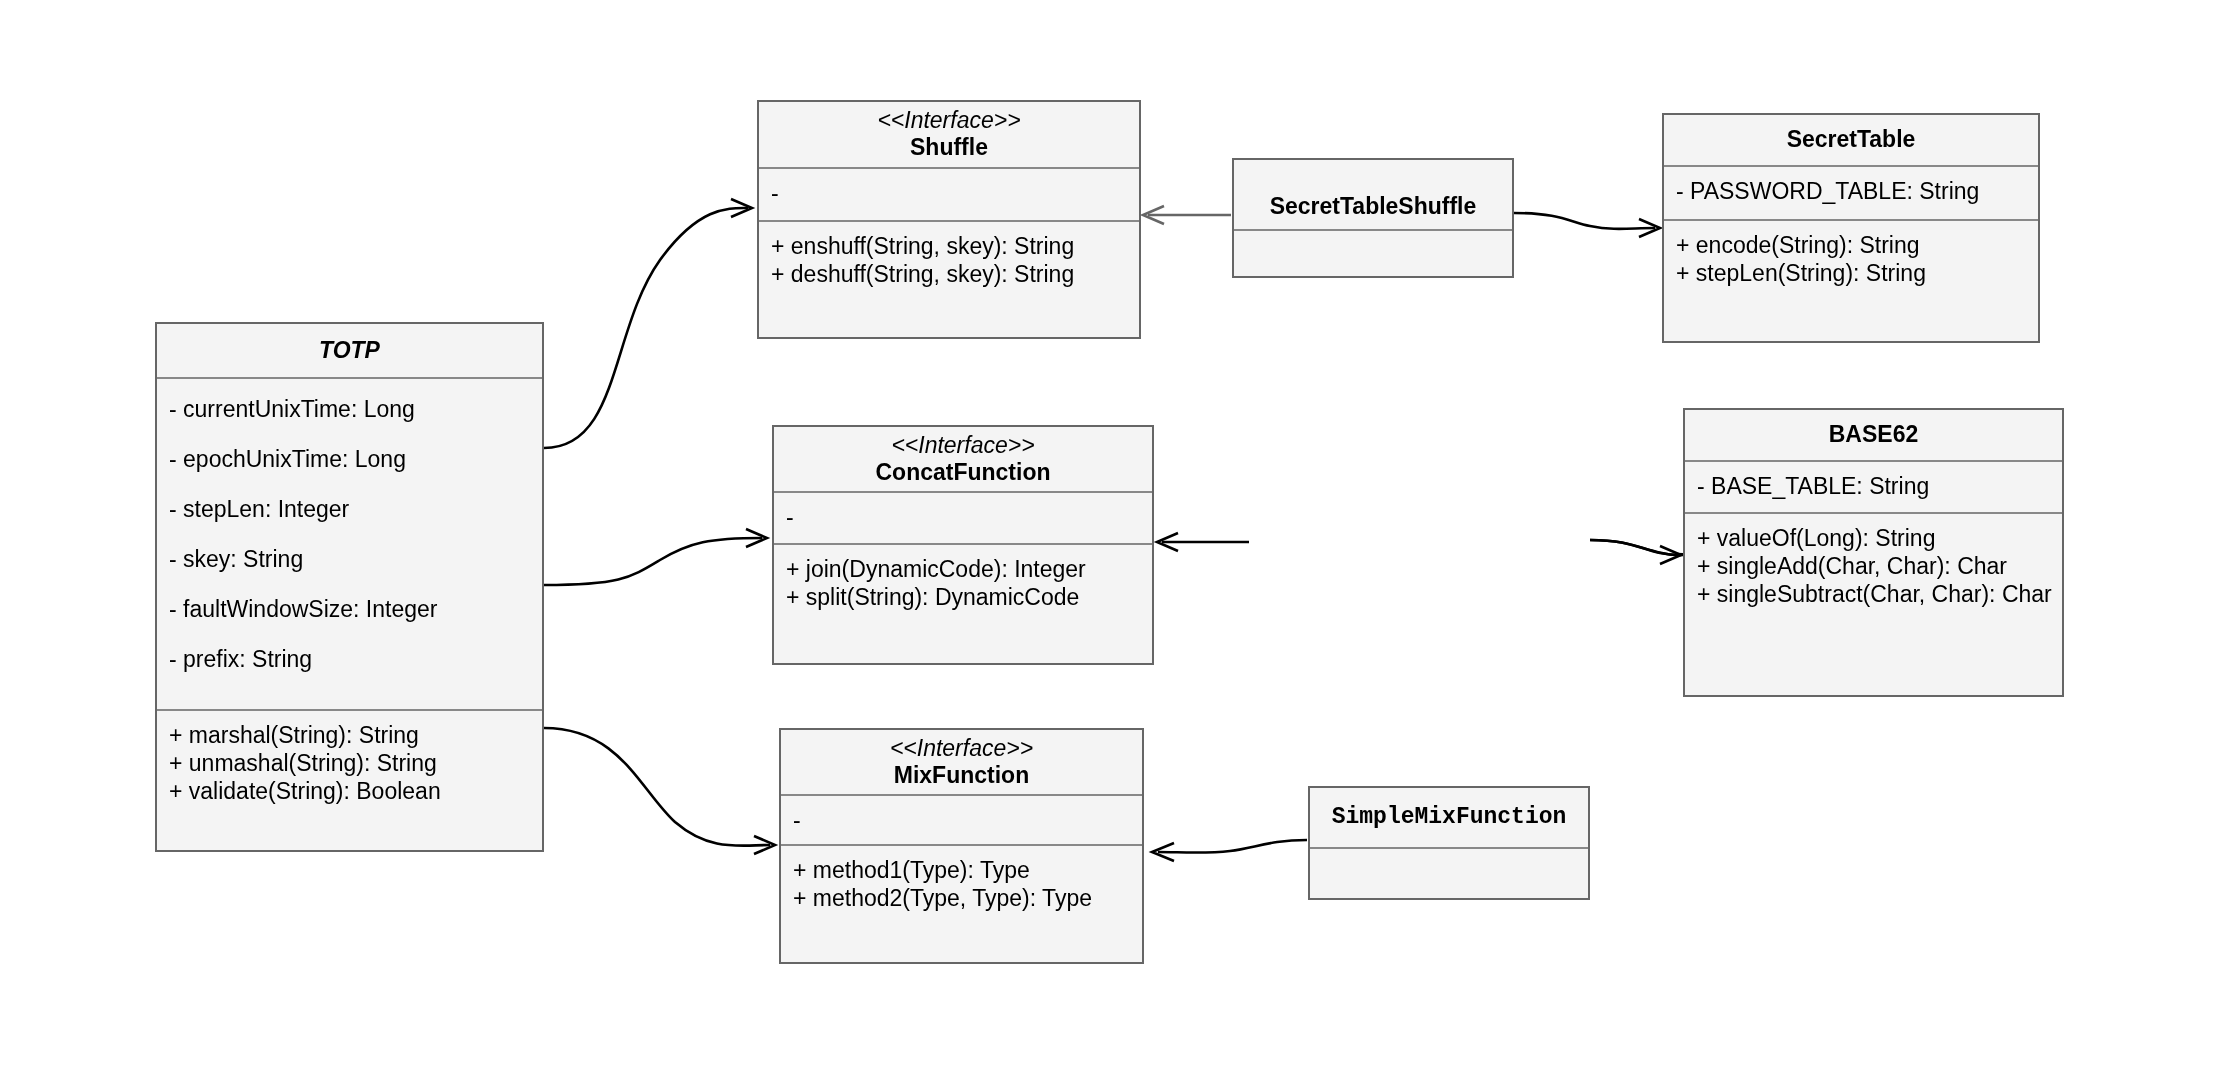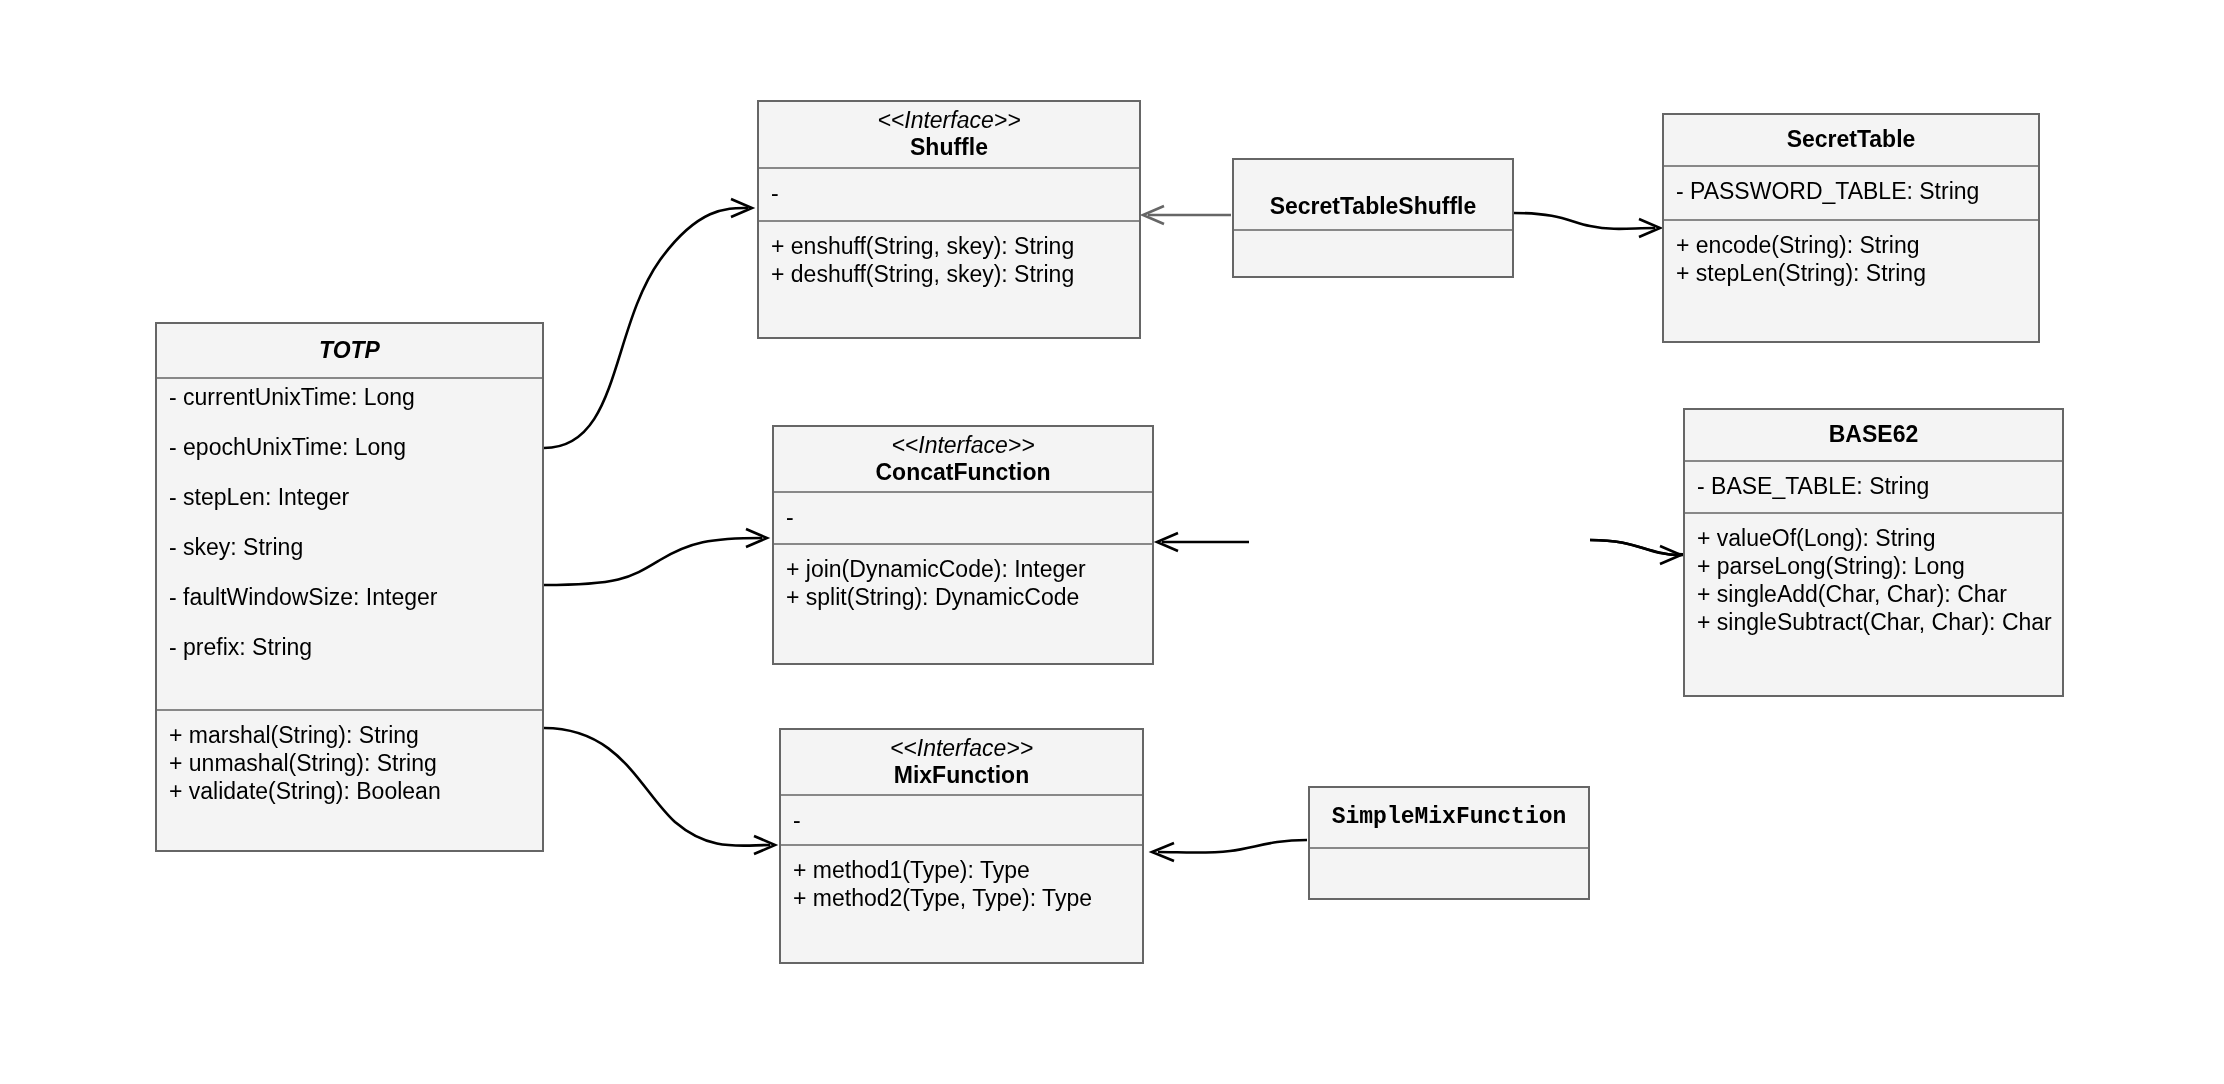--- a/index.html
+++ b/index.html
@@ -74,21 +74,21 @@
     font-size: 23px;
     letter-spacing: 0px;
   }
 
   .members {
     display: flex;
     flex-direction: column;
     justify-content: flex-start;
     padding: 10px 10px 10px 12px;
   }
-  .members.loose { padding-top: 4px; }
+  .members.loose { padding-top: 16px; }
   .member {
     font-family: "Liberation Sans", sans-serif;
     font-size: 23px;
     color: #000000;
     line-height: 1.22;
     white-space: nowrap;
   }
   .member.spaced { margin-bottom: 22px; }
   .member.spaced:last-child { margin-bottom: 15px; }
   .empty-comp { }
@@ -249,21 +249,20 @@
 
   <div class="uml-box" id="box-base62">
     <div class="compartment title-comp">
       <div class="cls-name">BASE62</div>
     </div>
     <div class="compartment members attrs">
       <div class="member">- BASE_TABLE: String</div>
     </div>
     <div class="compartment members">
       <div class="member">+ valueOf(Long): String</div>
-      <div class="member">+ parseLong(String): Long</div>
       <div class="member">+ singleAdd(Char, Char): Char</div>
       <div class="member">+ singleSubtract(Char, Char): Char</div>
     </div>
   </div>
 
   <div class="uml-box" id="box-mix">
     <div class="compartment title-comp">
       <div class="stereotype">&lt;&lt;Interface&gt;&gt;</div>
       <div class="cls-name">MixFunction</div>
     </div>

